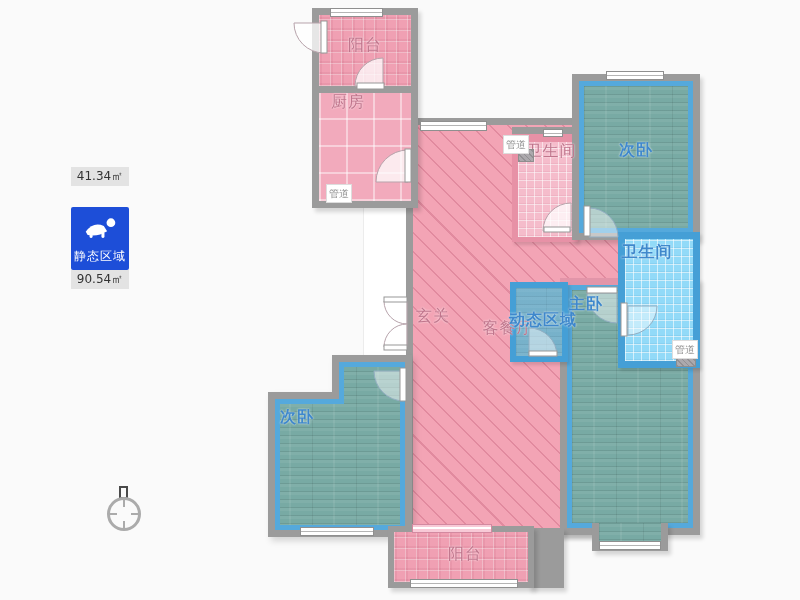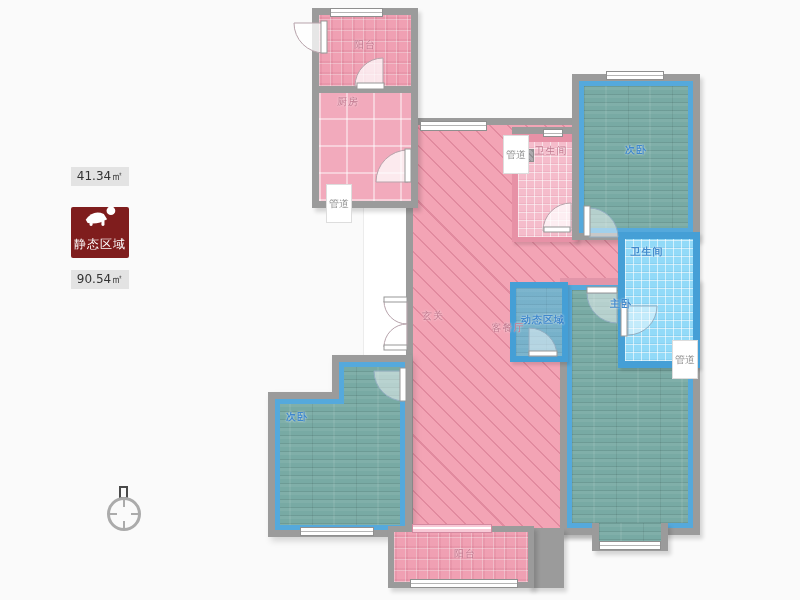--- a/index.html
+++ b/index.html
@@ -63,29 +63,29 @@
   }
   .lining{background:#55A9DC;}
   
   .win{
     background:linear-gradient(to bottom,#ffffff 0 3px,#b5b5b5 3px 4px,#ffffff 4px);
     border:1px solid #8F8F8F;
   }
   
   .rlabel{
     position:absolute;transform:translate(-50%,-50%);
-    font-size:10px;white-space:nowrap;letter-spacing:1px;
+    font-size:16px;white-space:nowrap;letter-spacing:1px;
     text-shadow:0 0 2px rgba(255,255,255,0.9);
     pointer-events:none;z-index:40;
   }
   .lab-pink{color:#C0758C;}
   .lab-blue{color:#3F88CC;font-weight:bold;}
   .duct{
     position:absolute;z-index:42;background:#ffffff;color:#8F8F8F;
-    font-size:10px;line-height:13px;padding:12px 2px;white-space:nowrap;
+    font-size:10px;line-height:13px;padding:2px 2px;white-space:nowrap;
     border:1px solid #DDDDDD;
   }
   .shaft{
     position:absolute;z-index:41;background:#ACA9AD;border:1px solid #8E8E8E;
     background-image:repeating-linear-gradient(45deg, rgba(0,0,0,0.15) 0 1px, transparent 1px 4px);
   }
   
   .legend-box{
     position:absolute;width:58px;box-sizing:border-box;border-radius:2px;
     display:flex;flex-direction:column;align-items:center;justify-content:flex-end;
@@ -110,21 +110,21 @@
 </style>
 </head>
 <body>
 
 <div id="plan">
 
   <div class="legend-band" style="left:71px;top:167px;">
     <span>41.34㎡</span>
   </div>
 
-  <div class="legend-box" style="left:71px;top:207px;height:51px;background:#7f1d1d;">
+  <div class="legend-box" style="left:71px;top:207px;height:63px;background:#1d4ed8;">
     <span class="legend-icon">
       <svg width="38" height="24" viewBox="0 0 40 24">
         <circle cx="31.5" cy="7.5" r="4.6" fill="#ffffff"></circle>
         <path d="M5,17 Q13,6 24,11 L27.5,16.5 Q18,22.5 7,20.5 Z" fill="#ffffff"></path>
         <rect x="9" y="18.5" width="3.2" height="5" rx="1.4" fill="#ffffff"></rect>
         <rect x="21.5" y="17.5" width="3.2" height="6" rx="1.4" fill="#ffffff"></rect>
       </svg>
     </span>
     <span>静态区域</span>
   </div>
@@ -243,17 +243,17 @@
   </div>
 
   <div class="rlabel lab-pink" style="left:365px;top:45px;">阳台</div>
   <div class="rlabel lab-pink" style="left:348px;top:102px;">厨房</div>
   <div class="rlabel lab-pink" style="left:551px;top:151px;">卫生间</div>
   <div class="rlabel lab-blue" style="left:636px;top:150px;">次卧</div>
   <div class="rlabel lab-blue" style="left:647px;top:252px;">卫生间</div>
   <div class="rlabel lab-pink" style="left:433px;top:316px;">玄关</div>
   <div class="rlabel lab-pink" style="left:508px;top:328px;">客餐厅</div>
   <div class="rlabel lab-blue" style="left:543px;top:320px;">动态区域</div>
-  <div class="rlabel lab-blue" style="left:586px;top:304px;margin-left:35px;">主卧</div>
+  <div class="rlabel lab-blue" style="left:586px;top:304px;">主卧</div>
   <div class="rlabel lab-blue" style="left:297px;top:417px;">次卧</div>
   <div class="rlabel lab-pink" style="left:465px;top:554px;">阳台</div>
 
 </div>
 
 </body></html>

